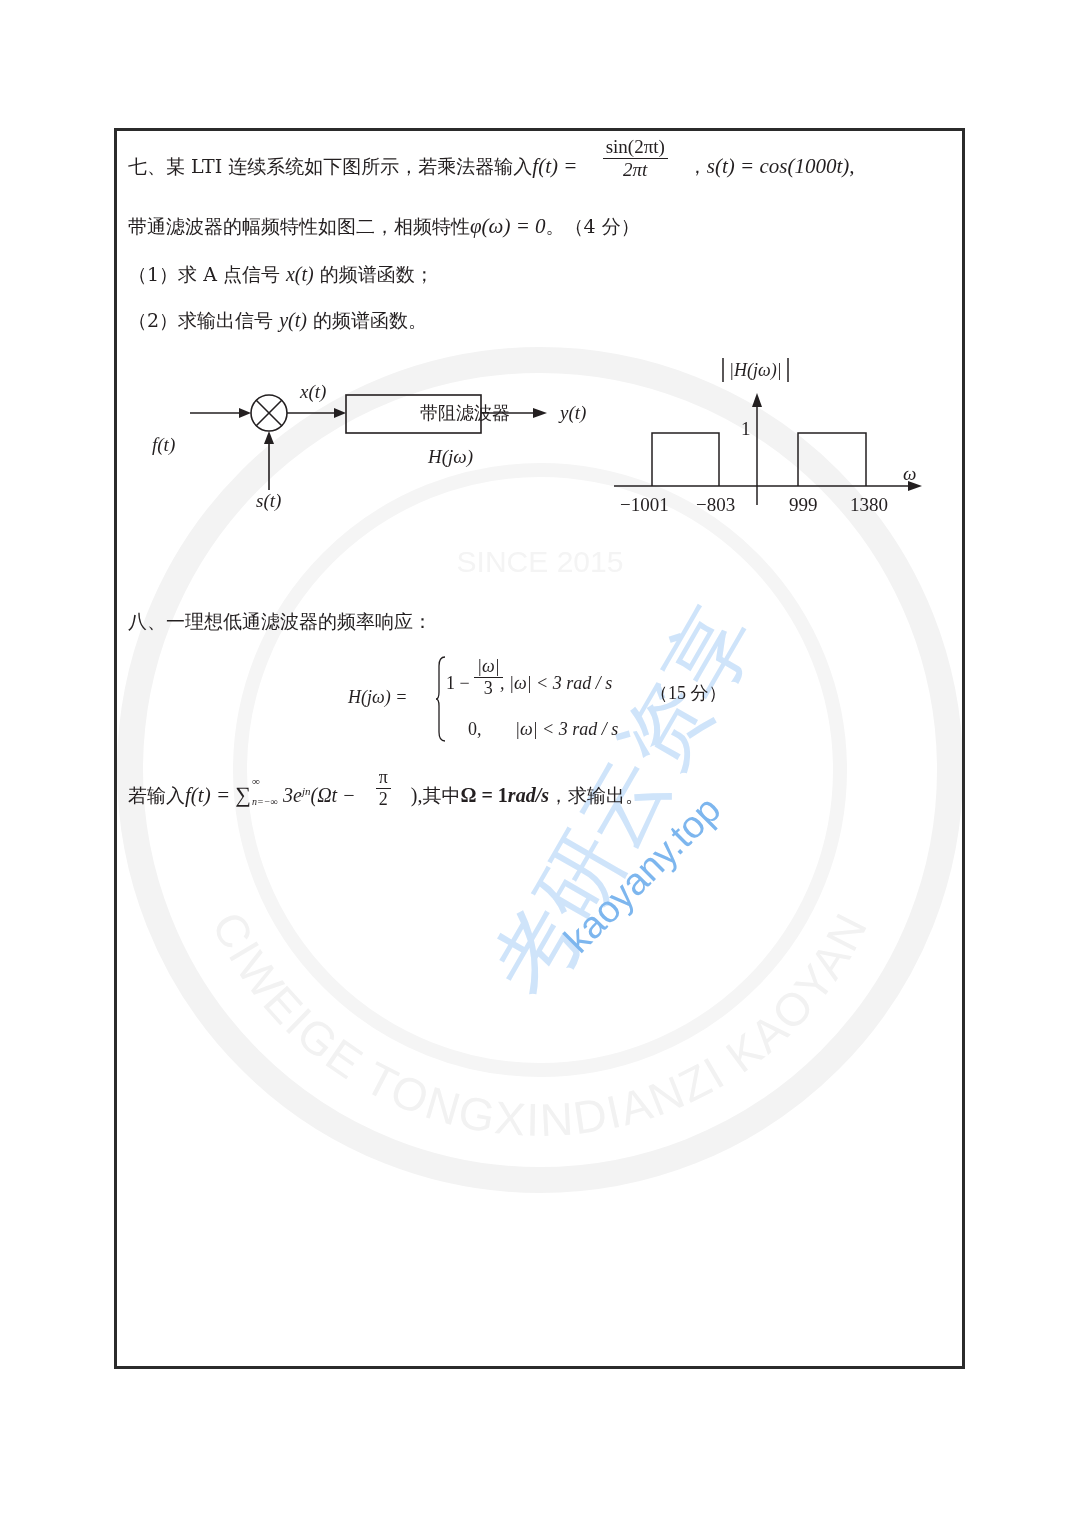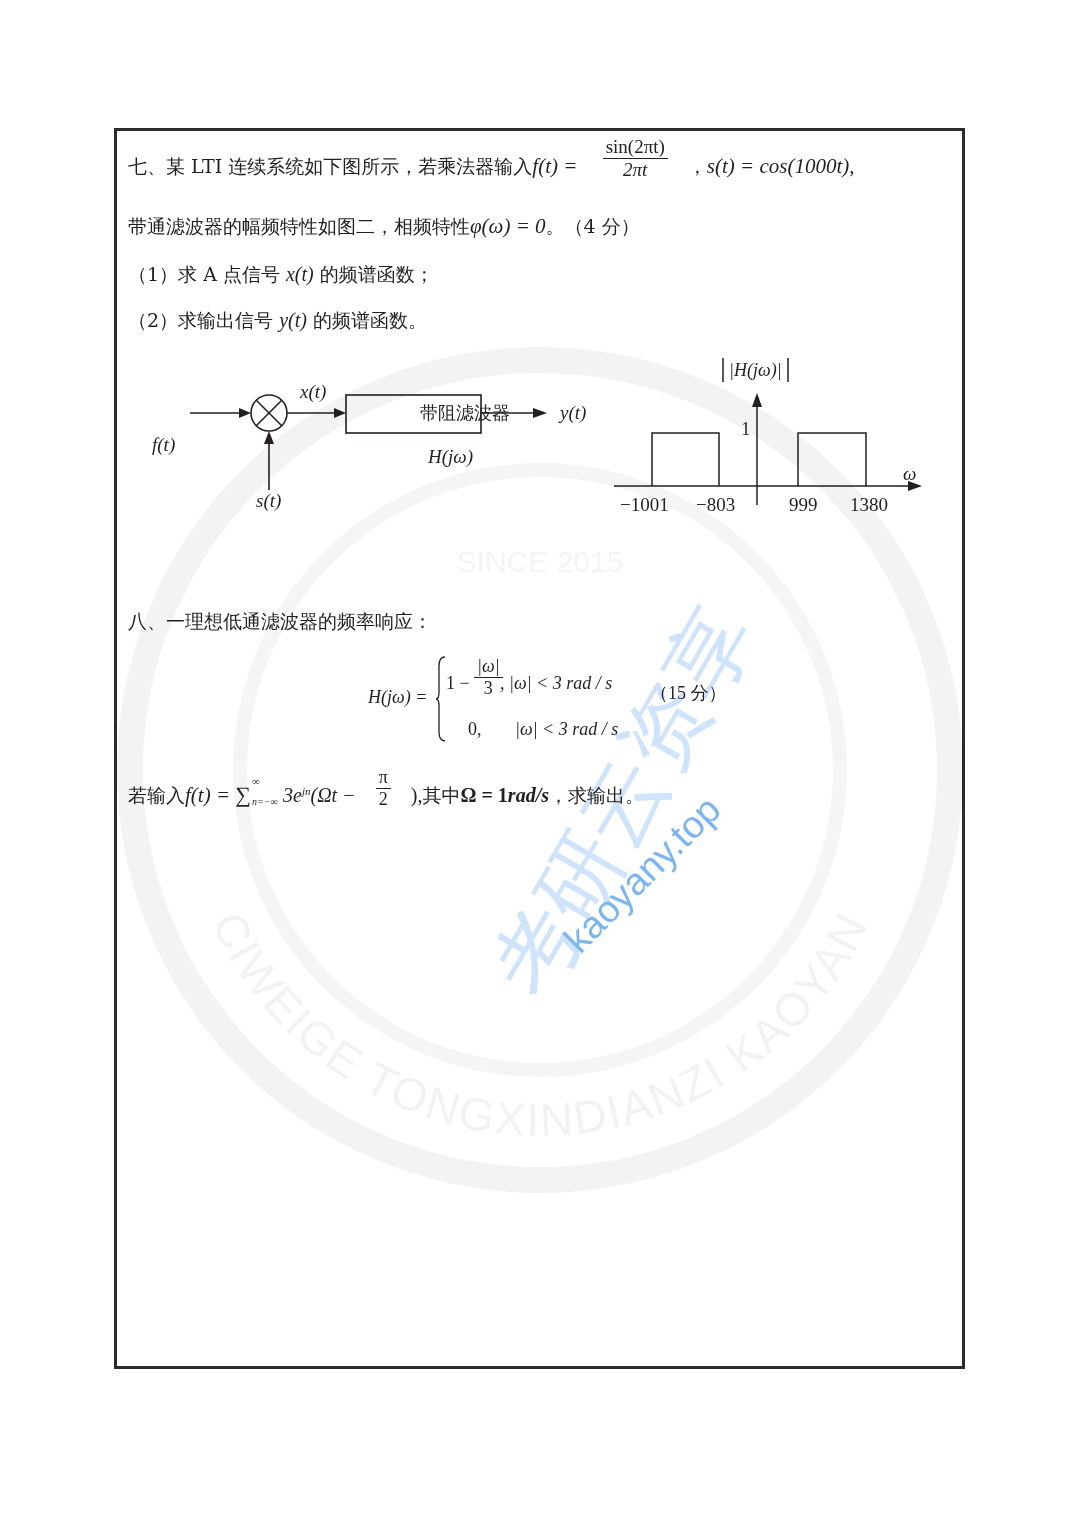--- a/index.html
+++ b/index.html
@@ -102,21 +102,21 @@
 <div class="diag-text it" style="left:729px; top:361px; font-size:18px;">|H(jω)|</div>
 <div class="diag-text rm" style="left:741px; top:419px;">1</div>
 <div class="diag-text it" style="left:903px; top:464px;">ω</div>
 <div class="diag-text rm" style="left:620px; top:495px;">−1001</div>
 <div class="diag-text rm" style="left:696px; top:495px;">−803</div>
 <div class="diag-text rm" style="left:766px; top:495px;margin-left:23px;">999</div>
 <div class="diag-text rm" style="left:850px; top:495px;">1380</div>
 
 <div class="line" style="top:612px;">八、一理想低通滤波器的频率响应：</div>
 
-<div class="pw it" style="left:368px; top:688px;text-align:center;">H(jω) =</div>
+<div class="pw it" style="left:348px; top:688px;text-align:center;">H(jω) =</div>
 <svg class="brace" viewBox="0 0 10 86">
   <path d="M9 1 Q3 1 3 10 L3 36 Q3 43 0 43 Q3 43 3 50 L3 76 Q3 85 9 85" fill="none" stroke="#231f20" stroke-width="1.3"></path>
 </svg>
 <div class="pw rm" style="left:446px; top:674px;">1 −</div>
 <div class="pw rm" style="left:474px; top:656px; text-align:center;">
   <span class="frac" style="margin:0;"><span class="num it">|ω|</span><span class="den">3</span></span>
 </div>
 <div class="pw it" style="left:500px; top:674px;">,  |ω| &lt; 3 rad / s</div>
 <div class="pw rm" style="left:650px; top:684px;">（15 分）</div>
 <div class="pw rm" style="left:468px; top:720px;">0,</div>

